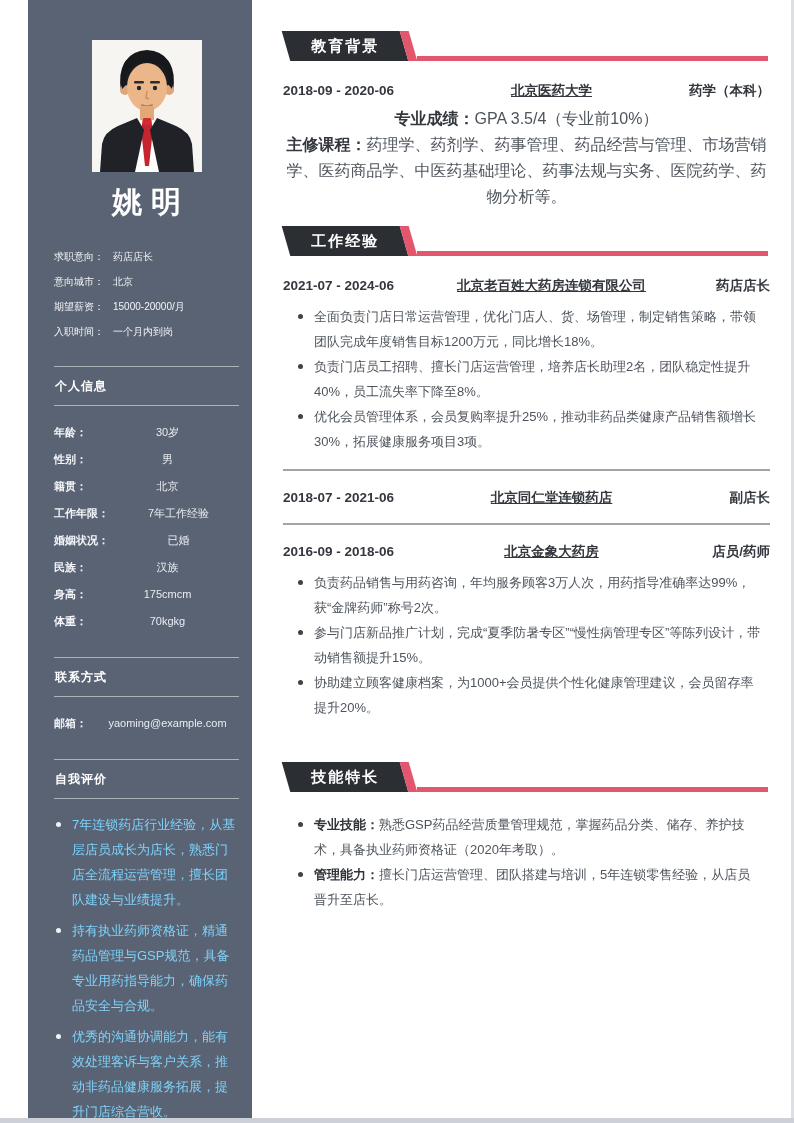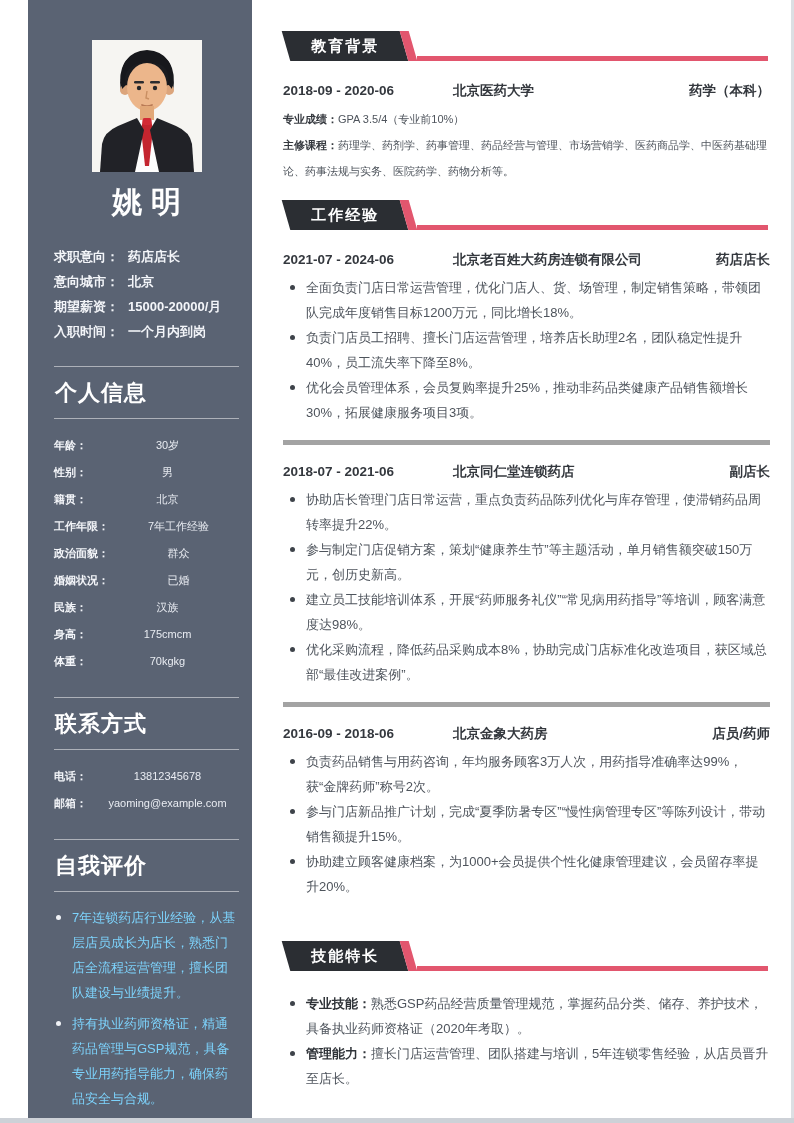--- a/index.html
+++ b/index.html
@@ -21,27 +21,27 @@
   .sidebar{
     width:224px;flex:none;background:var(--sidebar-bg);color:#fff;
     padding:0 13px 0 26px;overflow:hidden;
   }
   .photo-wrap{width:110px;height:132px;margin:40px auto 0;background:#f6f5f2;overflow:hidden;}
   .photo-wrap svg{display:block;width:100%;height:100%;}
   .side-name{
     text-align:center;font-size:30px;font-weight:700;color:#fff;
     letter-spacing:9px;padding-left:9px;margin:10px 0 21px;
   }
-  .p-row{display:flex;font-size:13px;font-weight:700;line-height:25px;color:#f3f5f9;}
+  .p-row{display:flex;font-size:10px;font-weight:400;line-height:25px;color:#f3f5f9;}
   .p-row .lab{margin-right:9px;white-space:nowrap;}
   .side-title{
     margin-top:22px;margin-bottom:13px;
     border-top:1px solid rgba(255,255,255,.5);
     border-bottom:1px solid rgba(255,255,255,.5);
-    padding:11px 1px 10px;font-size:22px;font-weight:700;letter-spacing:1px;color:#fff;
+    padding:11px 1px 10px;font-size:12px;font-weight:700;letter-spacing:1px;color:#fff;
   }
   .i-row{display:flex;font-size:11px;line-height:27px;color:#e9ecf2;}
   .i-row .lab{font-weight:700;margin-right:9px;white-space:nowrap;color:#f3f5f9;}
   .i-row .val{flex:1;word-break:break-all;text-align:center;}
   ul.side-blt{list-style:none;margin:4px 0 0;padding:0;}
   ul.side-blt li{
     position:relative;padding-left:18px;font-size:13px;line-height:25px;
     color:#7dd3fc;margin-bottom:6px;
   }
   ul.side-blt li::before{
@@ -53,35 +53,35 @@
   .sec-head{position:relative;height:30px;margin-bottom:20px;}
   .badge{
     position:absolute;left:3px;top:0;height:30px;background:var(--badge-bg);
     transform:skewX(16deg);display:flex;align-items:center;padding:0 25px;
   }
   .badge-text{transform:skewX(-16deg);color:#fff;font-size:15px;font-weight:700;letter-spacing:2px;white-space:nowrap;}
   .stripe{position:absolute;left:121px;top:0;width:9px;height:30px;background:var(--accent);transform:skewX(16deg);}
   .rule{position:absolute;left:134px;right:2px;bottom:0;height:5px;background:var(--accent);}
   .head-row{display:flex;align-items:baseline;font-weight:700;color:#34383E;font-size:13.5px;line-height:20px;margin-bottom:5px;}
   .head-row .period{width:170px;flex:none;}
-  .head-row .org{flex:1;}
+  .head-row .org{flex:1;text-align:center;text-decoration:underline;}
   .head-row .role{width:120px;flex:none;text-align:right;}
-  .kv-line{font-size:11px;line-height:26px;color:#4E545C;}
+  .kv-line{font-size:16px;line-height:26px;color:#4E545C;text-align:center;}
   .kv-line .klab{font-weight:700;color:#34383E;}
-  ul.main-blt{list-style:none;margin:0;padding:0;}
+  ul.main-blt{list-style:none;margin:8px;padding:0;}
   ul.main-blt li{
     position:relative;padding-left:23px;font-size:13px;line-height:25px;
     color:#4E545C;margin-bottom:0;
   }
   ul.main-blt li::before{
     content:"";position:absolute;left:7px;top:10px;width:5px;height:5px;
     border-radius:50%;background:#3E434A;
   }
   ul.main-blt li .klab{font-weight:700;color:#2F3338;}
-  .job + .job{border-top:5px solid #a3a3a3;margin-top:15px;padding-top:17px;}
+  .job + .job{border-top:2px solid #a3a3a3;margin-top:15px;padding-top:17px;}
   .work-sec{margin-top:16px;}
   .skills-sec{margin-top:42px;}
   
   .edge-bottom{position:absolute;left:0;right:0;bottom:0;height:5px;background:#CDD1D7;z-index:5;}
   .edge-right{position:absolute;top:0;right:0;bottom:0;width:3px;background:#DCDFE3;z-index:5;}
 </style>
 </head>
 <body>
 
 <div class="page">
@@ -144,47 +144,39 @@
         </div>
       <div class="i-row">
           <span class="lab">籍贯：</span>
           <span class="val">北京</span>
         </div>
       <div class="i-row">
           <span class="lab">工作年限：</span>
           <span class="val">7年工作经验</span>
         </div>
       <div class="i-row">
-          <span class="lab">政治面貌：</span>
-          <span class="val">群众</span>
-        </div>
-      <div class="i-row">
           <span class="lab">婚姻状况：</span>
           <span class="val">已婚</span>
         </div>
       <div class="i-row">
           <span class="lab">民族：</span>
           <span class="val">汉族</span>
         </div>
       <div class="i-row">
           <span class="lab">身高：</span>
           <span class="val">175cmcm</span>
         </div>
       <div class="i-row">
           <span class="lab">体重：</span>
           <span class="val">70kgkg</span>
         </div>
     </div>
 
     <div class="side-title">联系方式</div>
     <div>
-      <div class="i-row">
-          <span class="lab">电话：</span>
-          <span class="val">13812345678</span>
-        </div>
       <div class="i-row">
           <span class="lab">邮箱：</span>
           <span class="val">yaoming@example.com</span>
         </div>
     </div>
 
     <div class="side-title">自我评价</div>
     <ul class="side-blt">
       <li>7年连锁药店行业经验，从基层店员成长为店长，熟悉门店全流程运营管理，擅长团队建设与业绩提升。</li>
       <li>持有执业药师资格证，精通药品管理与GSP规范，具备专业用药指导能力，确保药品安全与合规。</li>
@@ -237,26 +229,20 @@
           <li>优化会员管理体系，会员复购率提升25%，推动非药品类健康产品销售额增长30%，拓展健康服务项目3项。</li>
         </ul>
       </div>
 
       <div class="job">
         <div class="head-row">
           <span class="period">2018-07 - 2021-06</span>
           <span class="org">北京同仁堂连锁药店</span>
           <span class="role">副店长</span>
         </div>
-        <ul class="main-blt">
-          <li>协助店长管理门店日常运营，重点负责药品陈列优化与库存管理，使滞销药品周转率提升22%。</li>
-          <li>参与制定门店促销方案，策划“健康养生节”等主题活动，单月销售额突破150万元，创历史新高。</li>
-          <li>建立员工技能培训体系，开展“药师服务礼仪”“常见病用药指导”等培训，顾客满意度达98%。</li>
-          <li>优化采购流程，降低药品采购成本8%，协助完成门店标准化改造项目，获区域总部“最佳改进案例”。</li>
-        </ul>
       </div>
 
       <div class="job">
         <div class="head-row">
           <span class="period">2016-09 - 2018-06</span>
           <span class="org">北京金象大药房</span>
           <span class="role">店员/药师</span>
         </div>
         <ul class="main-blt">
           <li>负责药品销售与用药咨询，年均服务顾客3万人次，用药指导准确率达99%，获“金牌药师”称号2次。</li>

